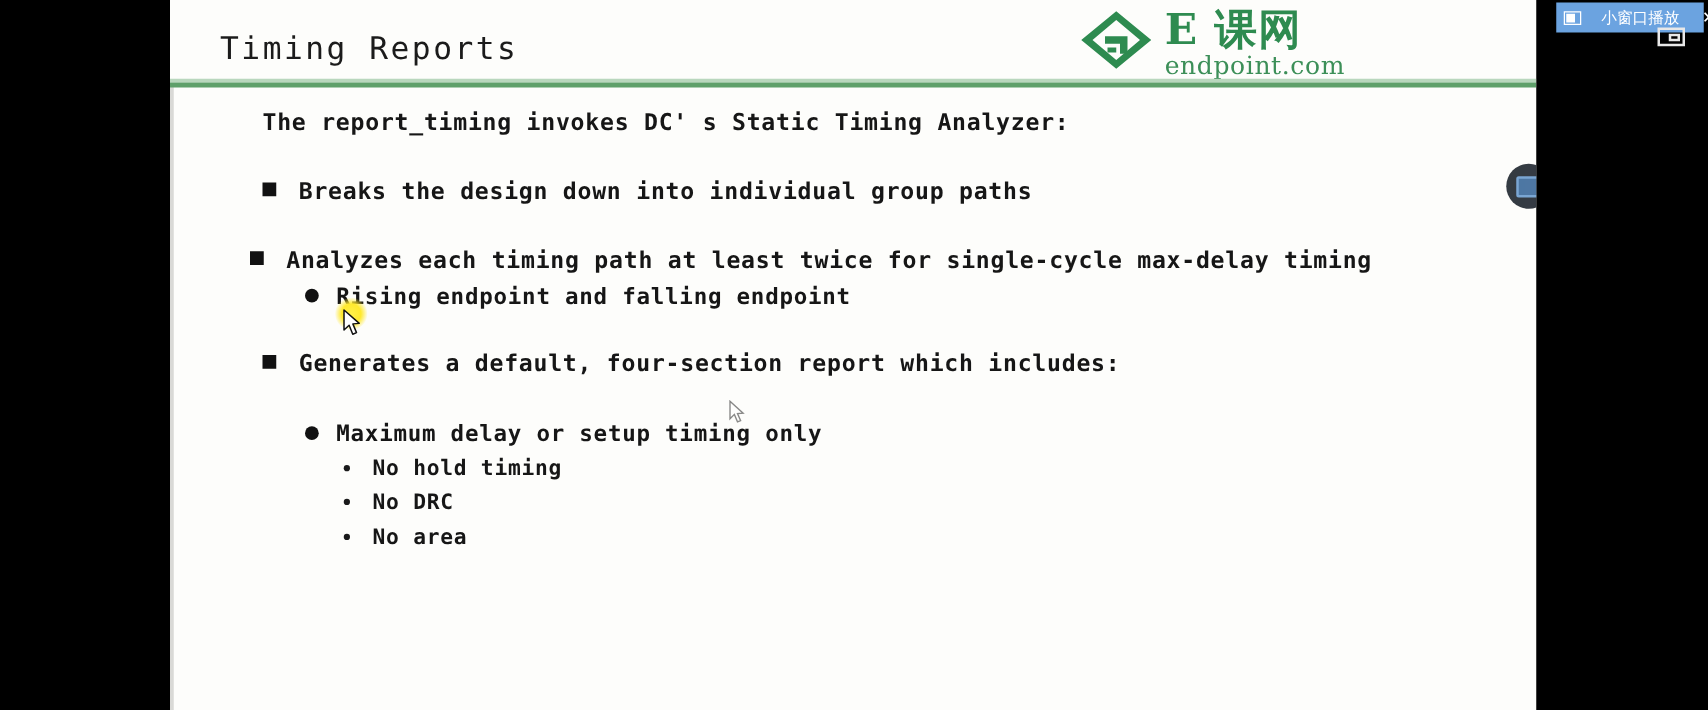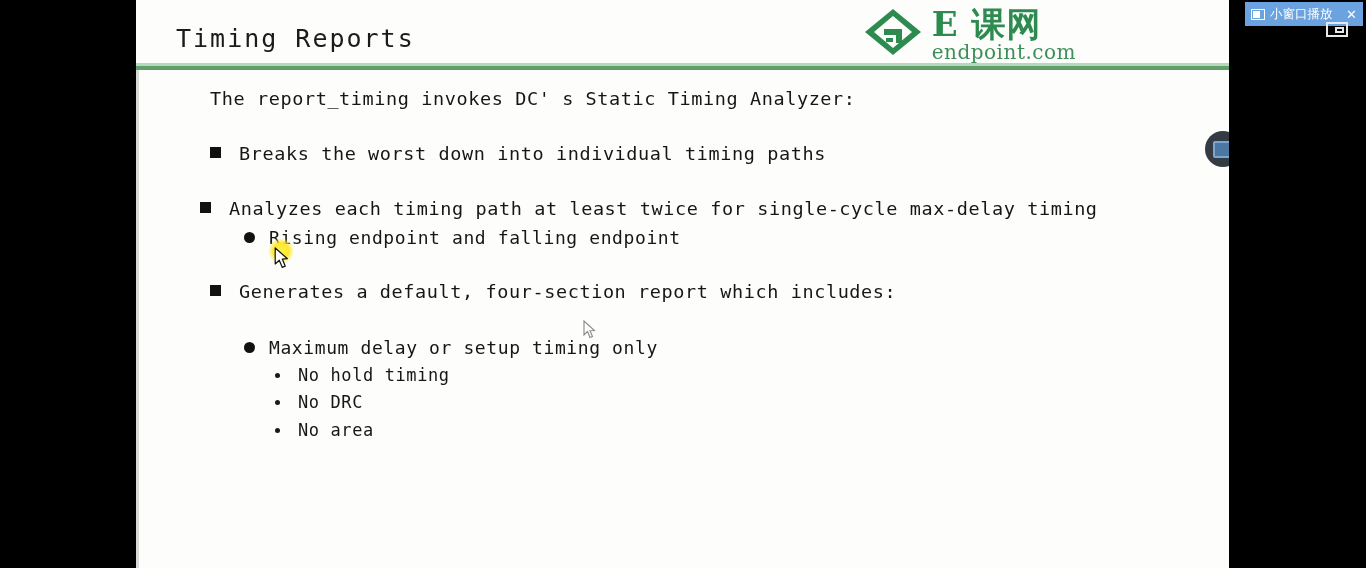--- a/index.html
+++ b/index.html
@@ -117,20 +117,21 @@
     white-space: nowrap;
   }
 
   
   #slide-body {
     position: absolute;
     left: 0;
     top: 68px;
     width: 1156px;
     height: 500px;
+    font-weight: bold;
   }
 
   .line {
     position: absolute;
     font-family: "DejaVu Sans Mono", monospace;
     color: #161616;
     white-space: nowrap;
   }
 
   
@@ -247,21 +248,21 @@
     position: absolute;
     left: 1245px;
     top: 2px;
     width: 118px;
     height: 24px;
     background: #6ba3e0;
     display: flex;
     align-items: center;
     padding: 0 6px;
     box-sizing: border-box;
-    gap: 5px;
+    gap: 16px;
   }
   #pip-icon {
     width: 14px;
     height: 11px;
     border: 1.5px solid #ffffff;
     box-sizing: border-box;
     position: relative;
     flex: 0 0 auto;
   }
   #pip-icon::after {
@@ -339,21 +340,21 @@
 
       <div id="header-rule-soft"></div>
       <div id="header-rule"></div>
     </div>
 
     <div id="slide-body">
 
       <div class="line" id="lead">The report_timing invokes DC' s Static Timing Analyzer:</div>
 
       <div class="line l1" style="left:74px; top:75px;">
-        <span class="bul"></span><span>Breaks the worst down into individual timing paths</span>
+        <span class="bul"></span><span>Breaks the design down into individual group paths</span>
       </div>
 
       <div class="line l1" style="left:64px; top:130px;">
         <span class="bul"></span><span>Analyzes each timing path at least twice for single-cycle max-delay timing</span>
       </div>
 
       <div class="line l2" style="left:108px; top:159px;">
         <span class="bul"></span><span>Rising endpoint and falling endpoint</span>
       </div>
 

